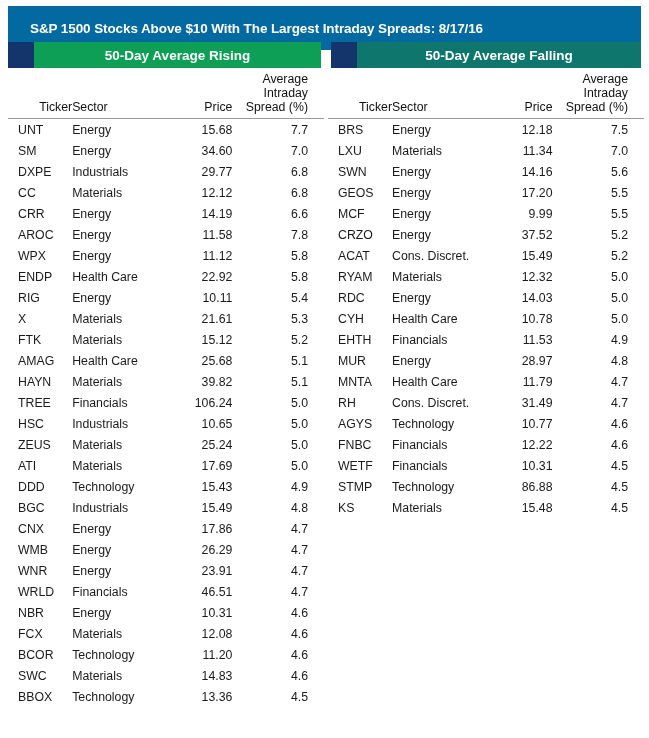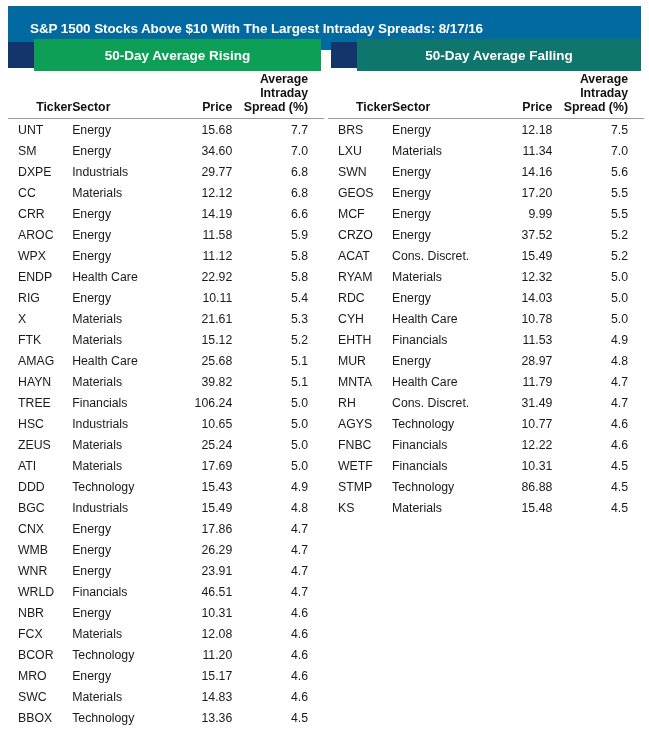--- a/index.html
+++ b/index.html
@@ -50,21 +50,21 @@
     justify-content: center;
   }
   .panel-head .bar-left {
     width: 26px;
     height: 26px;
     background: #14356b;
     flex: 0 0 26px;
   }
   .panel-head .bar-main {
     flex: 1 1 auto;
-    height: 32px;
+    height: 26px;
     display: flex;
     align-items: center;
     justify-content: center;
   }
   .panel-head .bar-main span {
     color: #ffffff;
     font-size: 13.5px;
     font-weight: bold;
   }
   #panel-head-rising {
@@ -87,21 +87,21 @@
   }
   #table-rising { left: 8px; width: 316px; }
   #table-falling { left: 328px; width: 316px; }
 
   table {
     border-collapse: collapse;
     width: 100%;
     font-size: 12.3px;
   }
   thead th {
-    font-weight: bold;
+    font-weight: normal;
     vertical-align: bottom;
     padding: 0 0 3px 0;
     color: #111111;
     font-size: 12.3px;
     line-height: 14px;
   }
   thead th.th-spread {
     text-align: right;
     padding-right: 16px;
   }
@@ -199,21 +199,21 @@
         <tr>
             <td class="c-ticker">CRR</td>
             <td class="c-sector">Energy</td>
             <td class="c-price">14.19</td>
             <td class="c-spread">6.6</td>
           </tr>
         <tr>
             <td class="c-ticker">AROC</td>
             <td class="c-sector">Energy</td>
             <td class="c-price">11.58</td>
-            <td class="c-spread">5.9</td>
+            <td class="c-spread">7.8</td>
           </tr>
         <tr>
             <td class="c-ticker">WPX</td>
             <td class="c-sector">Energy</td>
             <td class="c-price">11.12</td>
             <td class="c-spread">5.8</td>
           </tr>
         <tr>
             <td class="c-ticker">ENDP</td>
             <td class="c-sector">Health Care</td>
@@ -319,26 +319,20 @@
         <tr>
             <td class="c-ticker">FCX</td>
             <td class="c-sector">Materials</td>
             <td class="c-price">12.08</td>
             <td class="c-spread">4.6</td>
           </tr>
         <tr>
             <td class="c-ticker">BCOR</td>
             <td class="c-sector">Technology</td>
             <td class="c-price">11.20</td>
-            <td class="c-spread">4.6</td>
-          </tr>
-        <tr>
-            <td class="c-ticker">MRO</td>
-            <td class="c-sector">Energy</td>
-            <td class="c-price">15.17</td>
             <td class="c-spread">4.6</td>
           </tr>
         <tr>
             <td class="c-ticker">SWC</td>
             <td class="c-sector">Materials</td>
             <td class="c-price">14.83</td>
             <td class="c-spread">4.6</td>
           </tr>
         <tr>
             <td class="c-ticker">BBOX</td>

